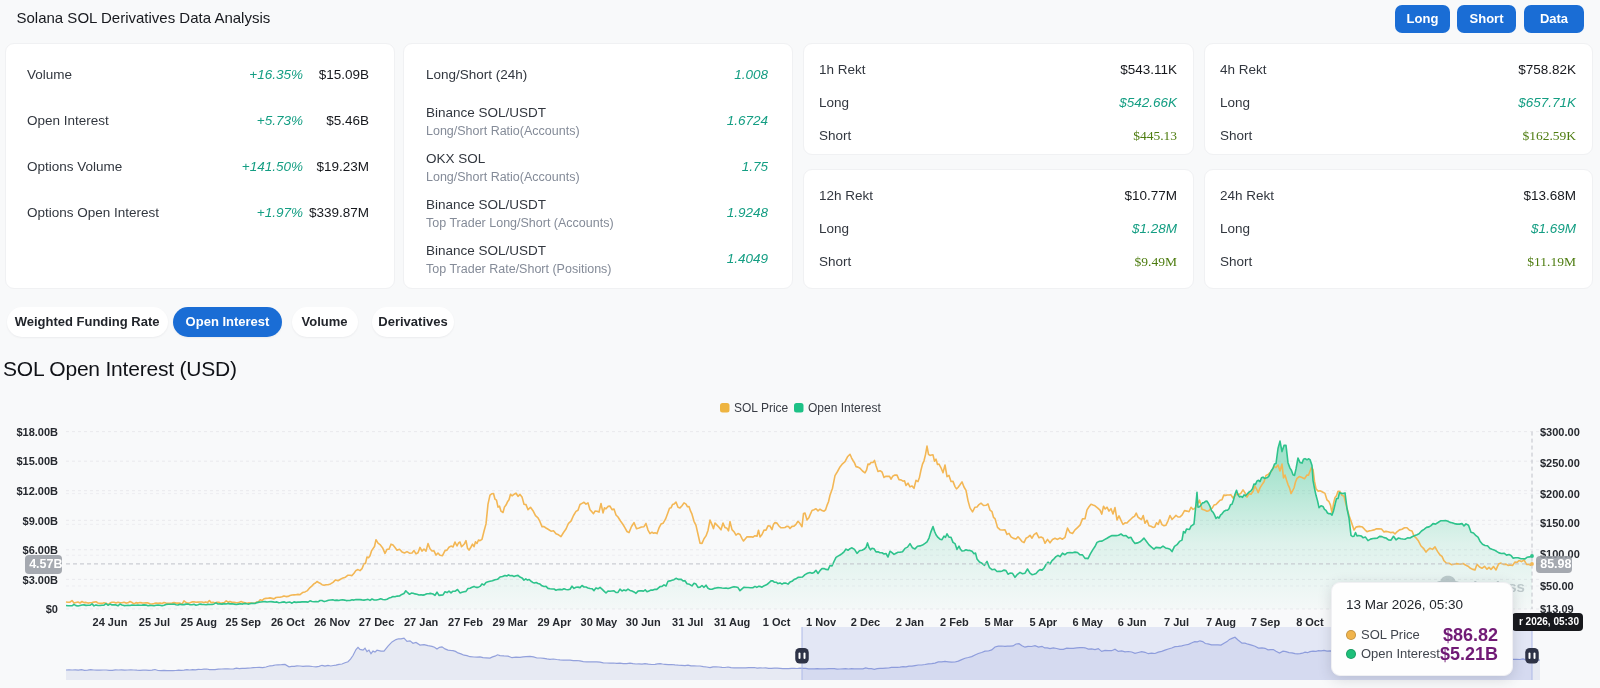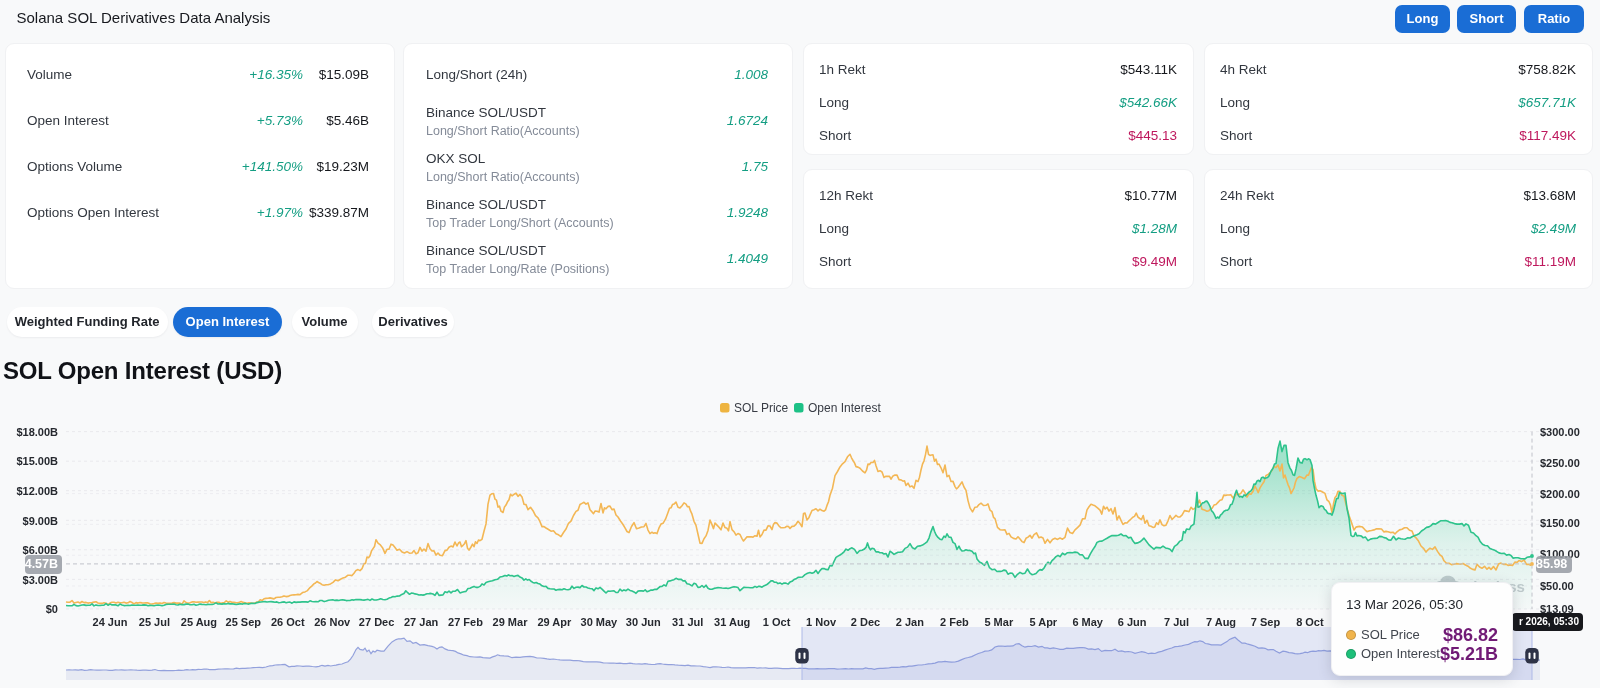--- a/index.html
+++ b/index.html
@@ -5,55 +5,55 @@
 html,body { width:1600px; height:688px; overflow:hidden; background:#f8f9fa;
   font-family:"Liberation Sans",sans-serif; position:relative; }
 .title { position:absolute; left:16.5px; top:9px; font-size:15px; font-weight:500; color:#17191e; }
 .btn { position:absolute; top:5px; height:28px; background:#1a6dd5; color:#fff; font-size:13px;
   font-weight:700; border-radius:7px; text-align:center; line-height:28px; }
 .card { position:absolute; background:#fff; border:1px solid #f0f1f3; border-radius:9px; }
 .rl { position:absolute; font-size:13.5px; color:#32373f; height:18px; line-height:18px; }
 .rs { position:absolute; font-size:12.5px; color:#848b98; height:16px; line-height:16px; }
 .rv { position:absolute; font-size:13.5px; height:18px; line-height:18px; }
 .grn { color:#149e83;font-style:italic; }
-.red { color:#be185d; }
+.red { color:#4d7c0f;font-family:Liberation Serif, serif; }
 .dk { color:#16181d; font-weight:500; }
 .tab { position:absolute; top:307px; height:30px; background:#fff; border-radius:15px;
   font-size:13px; font-weight:700; color:#22252b; text-align:center; line-height:30px;
   box-shadow:0 1px 2px rgba(30,35,45,0.06); }
 .tab.on { background:#1a6dd5; color:#fff; }
-.h2 { position:absolute; left:3px; top:357px; font-size:24px; font-weight:700; color:#101217;
+.h2 { position:absolute; left:3px; top:357px; font-size:21px; font-weight:400; color:#101217;
   letter-spacing:-0.2px; }
 #chart { position:absolute; left:0; top:390px; }
 .gl { stroke:#e9e9ed; stroke-width:1; stroke-dasharray:3 3; }
 .gl2 { stroke:#ededf1; stroke-width:1; stroke-dasharray:3 3; }
 .ch { stroke:#c0c2ca; stroke-width:1; stroke-dasharray:4 3; }
 .ax { font:700 11px "Liberation Sans",sans-serif; fill:#26292f; }
 .axx { font:700 11px "Liberation Sans",sans-serif; fill:#26292f; }
 .lg { font:12px "Liberation Sans",sans-serif; fill:#383c44; }
 .badge { position:absolute; background:rgba(150,155,162,0.85); color:#fff; font-size:12.5px;
-  font-weight:700; text-align:left; border-radius:4px; }
+  font-weight:700; text-align:right; border-radius:4px; }
 .bbadge { position:absolute; left:1512px; top:612.5px; width:71px; height:18px; background:#17181c;
   border-radius:4px; overflow:hidden; }
 .bbadge span { position:absolute; right:4px; top:0; height:18px; line-height:18px; white-space:nowrap;
   color:#fff; font-size:10px; font-weight:700; }
 .tooltip { position:absolute; left:1331px; top:582px; width:182px; height:94px; background:#fefefe;
   border-radius:9px; box-shadow:0 3px 14px rgba(50,55,70,0.18); border:1px solid #f0f0f3; }
 .tt-title { position:absolute; left:14px; top:14px; font-size:13.5px; color:#23262c; font-weight:500; }
 .tt-row { position:absolute; left:14px; right:14px; height:16px; }
 .dot { position:absolute; left:0; top:3px; width:10px; height:10px; border-radius:50%;
   border:1px solid rgba(0,0,0,0.18); }
 .tt-lab { position:absolute; left:15px; top:0; font-size:13px; color:#41464e; line-height:16px; }
 .tt-val { position:absolute; right:0; top:0; font-size:18px; font-weight:700; color:#701a75; line-height:16px; }
 </style></head>
 <body>
 <div class="title">Solana SOL Derivatives Data Analysis</div>
 <div class="btn" style="left:1395px;width:55px">Long</div>
 <div class="btn" style="left:1457px;width:59px">Short</div>
-<div class="btn" style="left:1524px;width:60px">Ratio</div>
+<div class="btn" style="left:1524px;width:60px">Data</div>
 <div class="card" style="left:5px;top:43px;width:390px;height:246px">
     <div class="rl" style="top:22px;left:21px">Volume</div>
     <div class="rv grn" style="top:22px;right:91px">+16.35%</div>
     <div class="rv dk" style="top:22px;right:25px">$15.09B</div>
     <div class="rl" style="top:68px;left:21px">Open Interest</div>
     <div class="rv grn" style="top:68px;right:91px">+5.73%</div>
     <div class="rv dk" style="top:68px;right:25px">$5.46B</div>
     <div class="rl" style="top:114px;left:21px">Options Volume</div>
     <div class="rv grn" style="top:114px;right:91px">+141.50%</div>
     <div class="rv dk" style="top:114px;right:25px">$19.23M</div>
@@ -67,21 +67,21 @@
     <div class="rl" style="top:59.5px;left:22px">Binance SOL/USDT</div>
     <div class="rs" style="top:78.5px;left:22px">Long/Short Ratio(Accounts)</div>
     <div class="rv grn" style="top:68px;right:24px">1.6724</div>
     <div class="rl" style="top:105.5px;left:22px">OKX SOL</div>
     <div class="rs" style="top:124.5px;left:22px">Long/Short Ratio(Accounts)</div>
     <div class="rv grn" style="top:114px;right:24px">1.75</div>
     <div class="rl" style="top:151.5px;left:22px">Binance SOL/USDT</div>
     <div class="rs" style="top:170.5px;left:22px">Top Trader Long/Short (Accounts)</div>
     <div class="rv grn" style="top:160px;right:24px">1.9248</div>
     <div class="rl" style="top:197.5px;left:22px">Binance SOL/USDT</div>
-    <div class="rs" style="top:216.5px;left:22px">Top Trader Long/Rate (Positions)</div>
+    <div class="rs" style="top:216.5px;left:22px">Top Trader Rate/Short (Positions)</div>
     <div class="rv grn" style="top:206px;right:24px">1.4049</div>
   </div>
 <div class="card" style="left:803px;top:43px;width:391px;height:112px">
     <div class="rl" style="top:17px;left:15px">1h Rekt</div>
     <div class="rv dk" style="top:17px;right:16px">$543.11K</div>
     <div class="rl" style="top:50px;left:15px">Long</div>
     <div class="rv grn" style="top:50px;right:16px">$542.66K</div>
     <div class="rl" style="top:83px;left:15px">Short</div>
     <div class="rv red" style="top:83px;right:16px">$445.13</div>
   </div>
@@ -92,27 +92,27 @@
     <div class="rv grn" style="top:50px;right:16px">$1.28M</div>
     <div class="rl" style="top:83px;left:15px">Short</div>
     <div class="rv red" style="top:83px;right:16px">$9.49M</div>
   </div>
 <div class="card" style="left:1204px;top:43px;width:389px;height:112px">
     <div class="rl" style="top:17px;left:15px">4h Rekt</div>
     <div class="rv dk" style="top:17px;right:16px">$758.82K</div>
     <div class="rl" style="top:50px;left:15px">Long</div>
     <div class="rv grn" style="top:50px;right:16px">$657.71K</div>
     <div class="rl" style="top:83px;left:15px">Short</div>
-    <div class="rv red" style="top:83px;right:16px">$117.49K</div>
+    <div class="rv red" style="top:83px;right:16px">$162.59K</div>
   </div>
 <div class="card" style="left:1204px;top:169px;width:389px;height:120px">
     <div class="rl" style="top:17px;left:15px">24h Rekt</div>
     <div class="rv dk" style="top:17px;right:16px">$13.68M</div>
     <div class="rl" style="top:50px;left:15px">Long</div>
-    <div class="rv grn" style="top:50px;right:16px">$2.49M</div>
+    <div class="rv grn" style="top:50px;right:16px">$1.69M</div>
     <div class="rl" style="top:83px;left:15px">Short</div>
     <div class="rv red" style="top:83px;right:16px">$11.19M</div>
   </div>
 <div class="tab" style="left:6.6px;width:161px">Weighted Funding Rate</div>
 <div class="tab on" style="left:173px;width:109px">Open Interest</div>
 <div class="tab" style="left:291.6px;width:66px">Volume</div>
 <div class="tab" style="left:372px;width:82px">Derivatives</div>
 <div class="h2">SOL Open Interest (USD)</div>
 <svg id="chart" width="1600" height="298" viewBox="0 390 1600 298">
     <defs>

